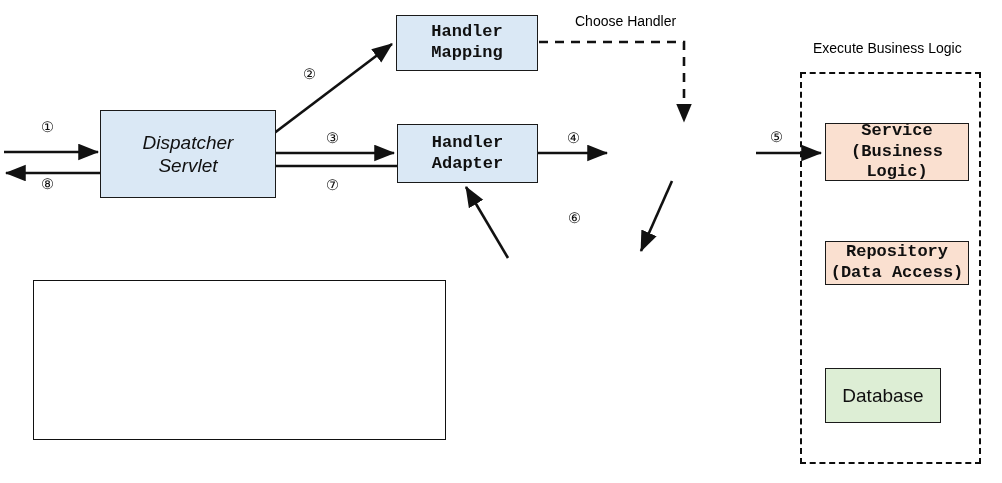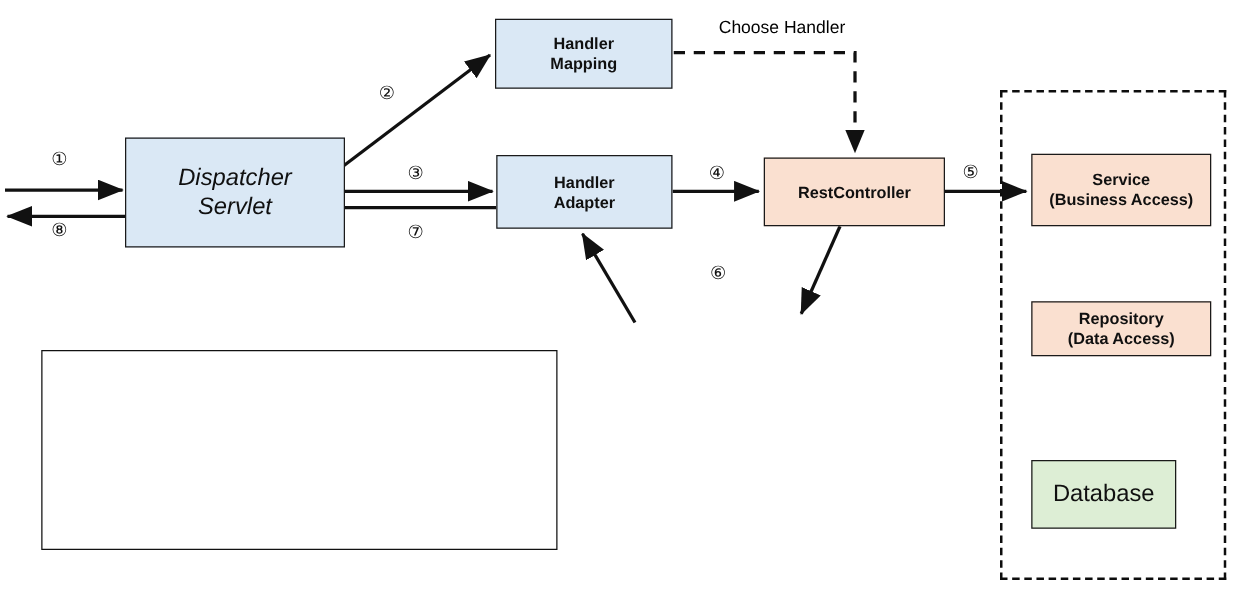--- a/index.html
+++ b/index.html
@@ -28,21 +28,21 @@
     font-size: 14px;
     font-weight: 700;
     white-space: pre-line;
     z-index: 3;
   }
   .fill-blue   { background: #dae8f5; }
   .fill-orange { background: #fae0d0; }
   .fill-green  { background: #ddeed5; }
 
   .node.big { font-size: 19px; font-weight: 400; }
-  .node.mid { font-size: 13px; font-weight: 700; }
+  .node.mid { font-size: 17px; font-weight: 700; font-family: Liberation Mono, monospace; }
 
   .dashed-group {
     position: absolute;
     box-sizing: border-box;
     border: 2.4px dashed #0d0d0d;
     background: transparent;
     z-index: 1;
   }
   .group-label {
     position: absolute;
@@ -122,37 +122,37 @@
     <line x1="538" y1="153" x2="607" y2="153" stroke="#111" stroke-width="2.6" marker-end="url(#ah)"></line>
 
     <line x1="756" y1="153" x2="821" y2="153" stroke="#111" stroke-width="2.6" marker-end="url(#ah)"></line>
 
     <line x1="672" y1="181" x2="641" y2="251" stroke="#111" stroke-width="2.6" marker-end="url(#ah)"></line>
 
     <line x1="508" y1="258" x2="466" y2="187" stroke="#111" stroke-width="2.6" marker-end="url(#ah)"></line>
   </svg>
 
   <div class="dashed-group" style="left:800px; top:72px; width:181px; height:392px;"></div>
+  <div class="group-label" style="left:813px; top:40px;">Execute Business Logic</div>
 
   <div class="group-label" style="left:575px; top:13px;">Choose Handler</div>
 
   <div class="node fill-blue big" style="left:100px; top:110px; width:176px; height:88px;font-style:italic;">Dispatcher
 Servlet</div>
 
   <div class="node fill-blue mid" style="left:396px; top:15px; width:142px; height:56px;">Handler
 Mapping</div>
 
   <div class="node fill-blue mid" style="left:397px; top:124px; width:141px; height:59px;">Handler
 Adapter</div>
 
-  <div class="node fill-orange mid" style="left:611px; top:126px; width:145px; height:55px;">RestController</div>
 
 
   <div class="node fill-orange mid" style="left:825px; top:123px; width:144px; height:58px;">Service
-(Business Access)</div>
+(Business Logic)</div>
 
   <div class="node fill-orange mid" style="left:825px; top:241px; width:144px; height:44px;">Repository
 (Data Access)</div>
 
   <div class="node fill-green big" style="left:825px; top:368px; width:116px; height:55px;">Database</div>
 
   <div class="edge-label" style="left:41px; top:119px;">①</div>
   <div class="edge-label" style="left:41px; top:176px;">⑧</div>
   <div class="edge-label" style="left:303px; top:66px;">②</div>
   <div class="edge-label" style="left:326px; top:130px;">③</div>

